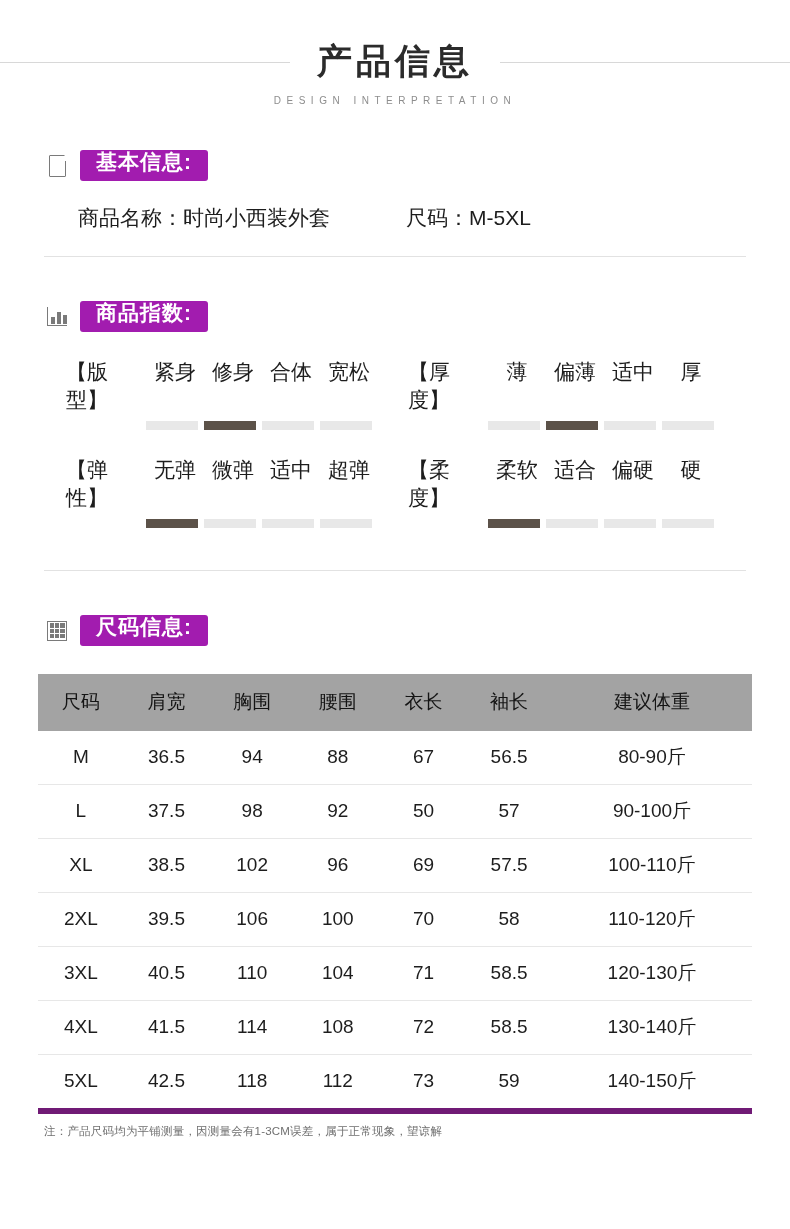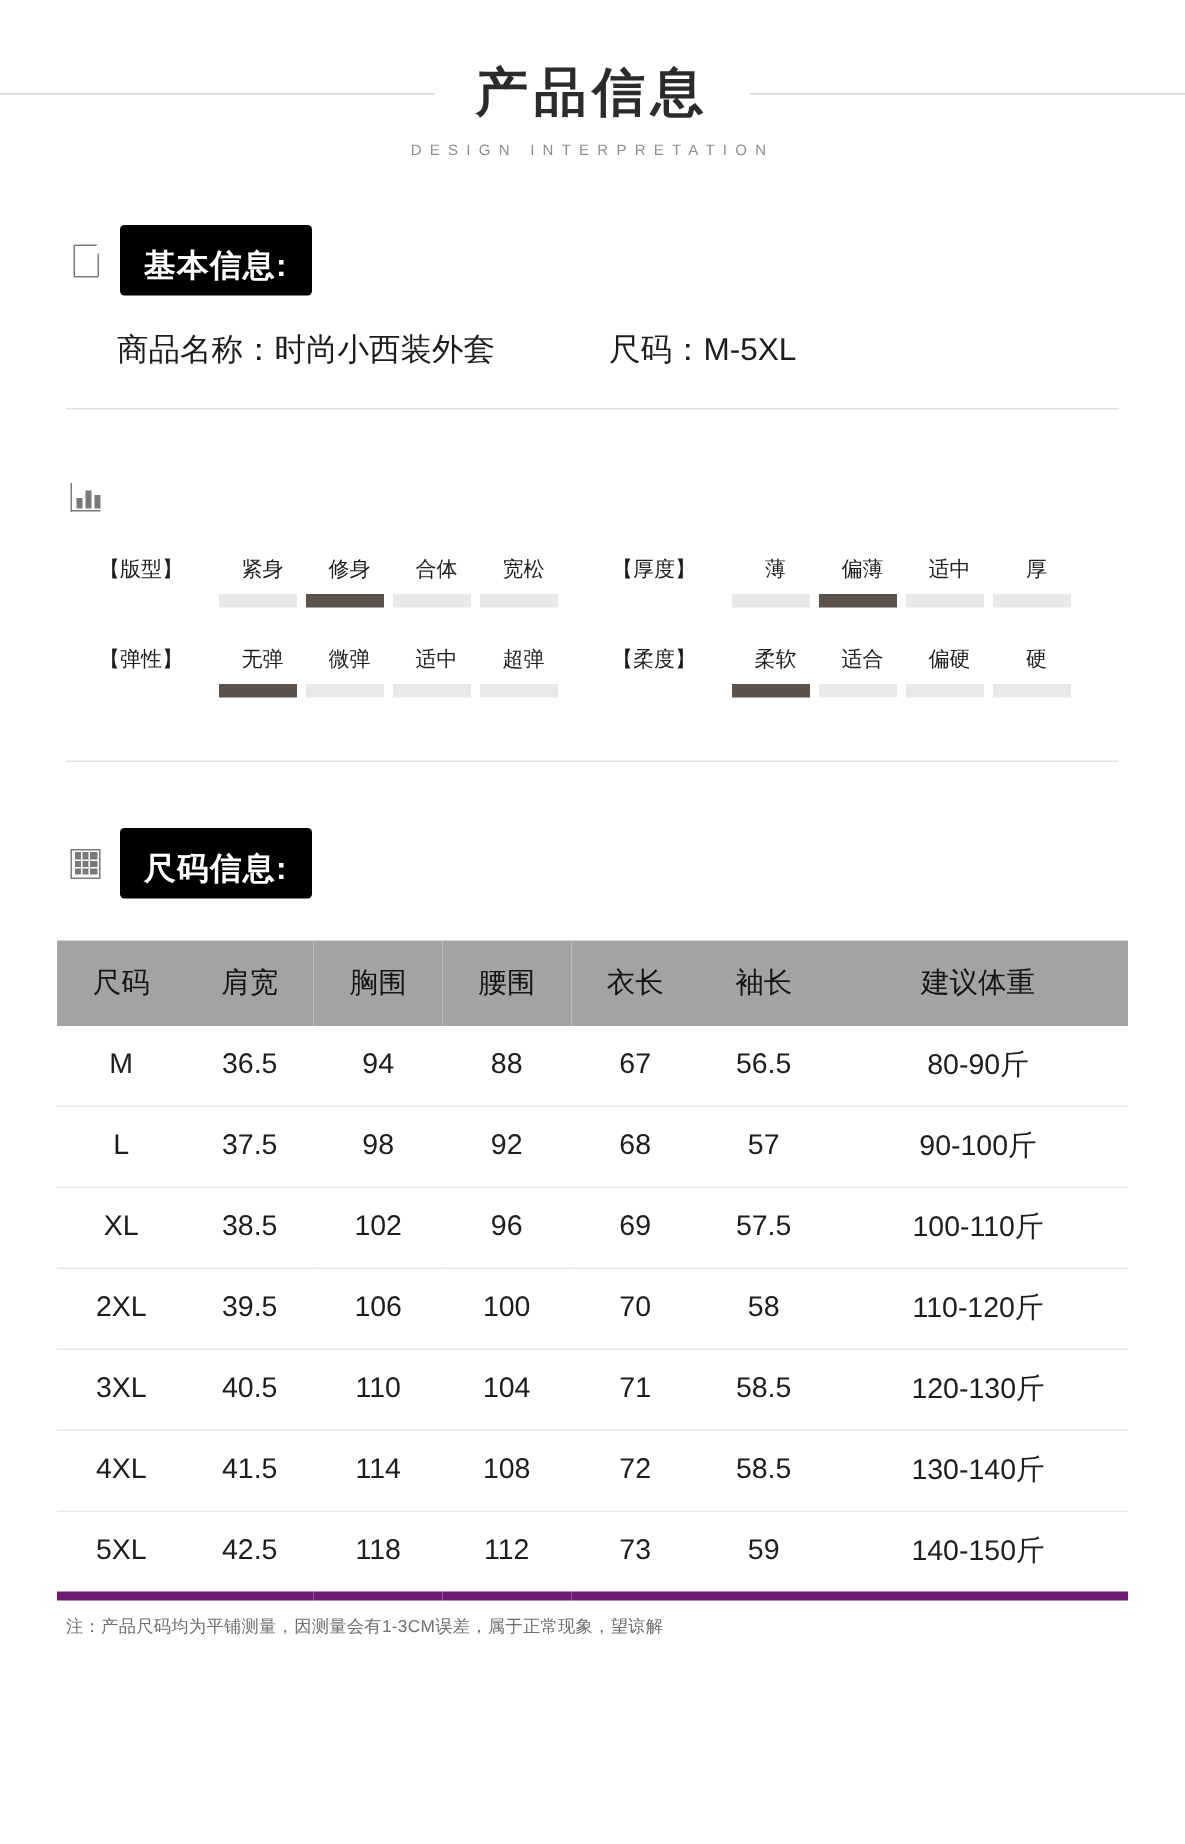--- a/index.html
+++ b/index.html
@@ -62,26 +62,26 @@
   .sec-head .ico {
     width: 26px;
     height: 28px;
     margin-right: 10px;
     display: flex;
     align-items: center;
     justify-content: center;
     color: #6d6d6d;
   }
   .sec-label {
-    background: #000000;
+    background: #a21caf;
     color: #ffffff;
     font-size: 21px;
     font-weight: 700;
     letter-spacing: 1px;
-    padding: 16px 16px 7px 16px;
+    padding: 0 16px 7px 16px;
     border-radius: 3px;
     line-height: 1.15;
     font-family: "Liberation Sans", "DejaVu Sans", sans-serif;
   }
 
   
   .basic-info {
     margin-top: 26px;
     padding-left: 78px;
     font-size: 21px;
@@ -117,21 +117,21 @@
   }
   .index-col {
     width: 50%;
   }
   .index-group {
     margin-bottom: 26px;
   }
   .index-group .labels {
     display: flex;
     align-items: baseline;
-    font-size: 14px;
+    font-size: 21px;
     color: #1d1d1d;
   }
   .index-group .glabel {
     width: 80px;
     flex: none;
     letter-spacing: 0px;
   }
   .index-group .opt {
     flex: none;
     width: 58px;
@@ -279,20 +279,21 @@
 
 <div class="section">
   <div class="sec-head">
     <span class="ico">
       <span class="bar-icon">
           <i></i>
           <i></i>
           <i></i>
         </span>
     </span>
+    <span class="sec-label">商品指数:</span>
   </div>
 
   <div class="index-wrap">
     <div class="index-col">
 
       <div class="index-group">
         <div class="labels">
           <span class="glabel">【版型】</span>
           <span class="opt">紧身</span>
           <span class="opt">修身</span>
@@ -403,21 +404,21 @@
         <td>88</td>
         <td>67</td>
         <td>56.5</td>
         <td>80-90斤</td>
       </tr>
       <tr>
         <td>L</td>
         <td>37.5</td>
         <td>98</td>
         <td>92</td>
-        <td>68</td>
+        <td>50</td>
         <td>57</td>
         <td>90-100斤</td>
       </tr>
       <tr>
         <td>XL</td>
         <td>38.5</td>
         <td>102</td>
         <td>96</td>
         <td>69</td>
         <td>57.5</td>

